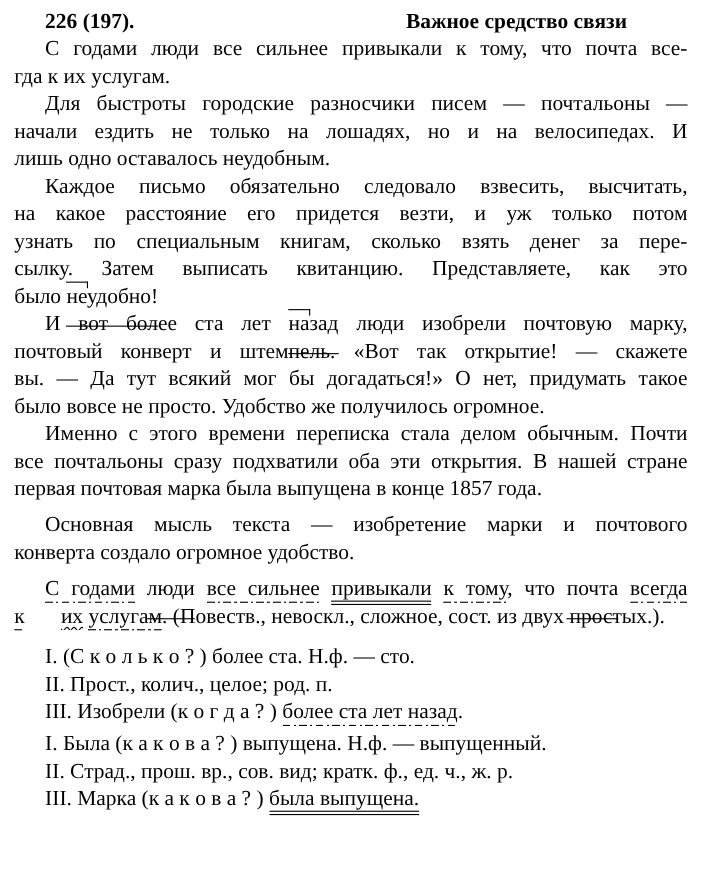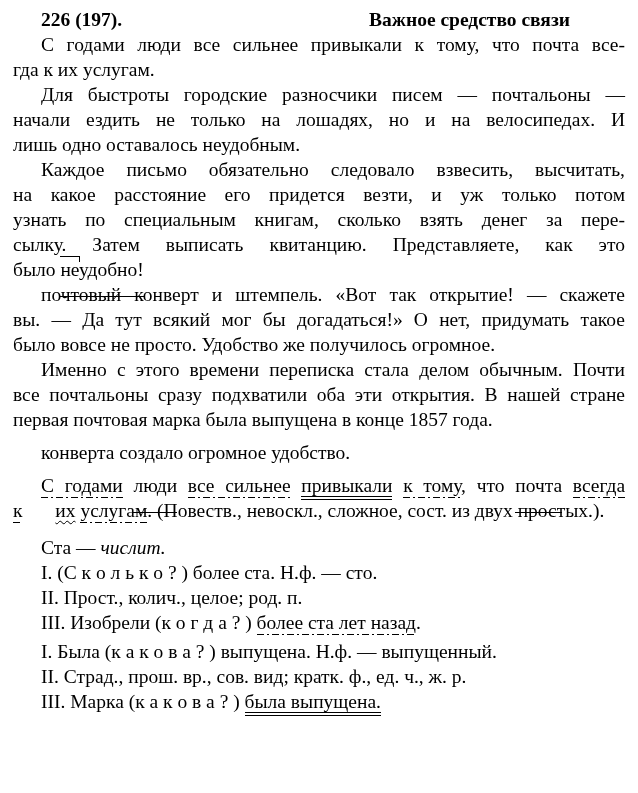--- a/index.html
+++ b/index.html
@@ -60,38 +60,39 @@
         <div class="line"><span>лишь одно оставалось неудобным.</span></div>
       </div>
       <div class="block para">
         <div class="line j"><span>Каждое письмо обязательно следовало взвесить, высчитать,</span></div>
         <div class="line j"><span>на какое расстояние его придется везти, и уж только потом</span></div>
         <div class="line j"><span>узнать по специальным книгам, сколько взять денег за пере-</span></div>
         <div class="line j"><span>сылку. Затем выписать квитанцию. Представляете, как это</span></div>
         <div class="line"><span>было </span><span class="u pref">не</span><span class="u">удобно!</span></div>
       </div>
       <div class="block para">
+        <div class="line j"><span>И вот более ста лет </span><span class="u pref">на</span><span class="u">зад</span><span> люди изобрели почтовую марку,</span></div>
         <div class="line j"><span>почтовый конверт и штемпель. «Вот так открытие! — скажете</span></div>
         <div class="line j"><span>вы. — Да тут всякий мог бы догадаться!» О нет, придумать такое</span></div>
         <div class="line"><span>было вовсе не просто. Удобство же получилось огромное.</span></div>
       </div>
       <div class="block para">
         <div class="line j"><span>Именно с этого времени переписка стала делом обычным. Почти</span></div>
         <div class="line j"><span>все почтальоны сразу подхватили оба эти открытия. В нашей стране</span></div>
         <div class="line"><span>первая почтовая марка была выпущена в конце 1857 года.</span></div>
       </div>
       <div class="block para gap-m">
+        <div class="line j"><span>Основная мысль текста — изобретение марки и почтового</span></div>
         <div class="line"><span>конверта создало огромное удобство.</span></div>
       </div>
       <div class="block para gap-m">
         <div class="line j"><span class="da">С годами</span><span> </span><span class="u">люди</span><span> </span><span class="da">все сильнее</span><span> </span><span class="uu">привыкали</span><span> </span><span class="da">к тому</span><span>, что </span><span class="u">почта</span><span> </span><span class="da">всегда</span></div>
         <div class="line"><span class="da">к</span><span> </span><span class="w">их</span><span> </span><span class="da">услугам</span><span>. (Повеств., невоскл., сложное, сост. из двух простых.).</span></div>
       </div>
       <div class="block morph gap-l">
-        <div class="line"><span>Ста — </span><span class="i">числит.</span></div>
         <div class="line"><span>I. (С к о л ь к о ? ) более ста. Н.ф. — сто.</span></div>
         <div class="line"><span>II. Прост., колич., целое; род. п.</span></div>
         <div class="line"><span>III. Изобрели (к о г д а ? ) </span><span class="da">более ста лет назад</span><span>.</span></div>
       </div>
       <div class="block morph gap-s">
         <div class="line"><span>I. Была (к а к о в а ? ) выпущена. Н.ф. — выпущенный.</span></div>
         <div class="line"><span>II. Страд., прош. вр., сов. вид; кратк. ф., ед. ч., ж. р.</span></div>
         <div class="line"><span>III. Марка (к а к о в а ? ) </span><span class="uu">была выпущена.</span></div>
       </div>
     </div>

